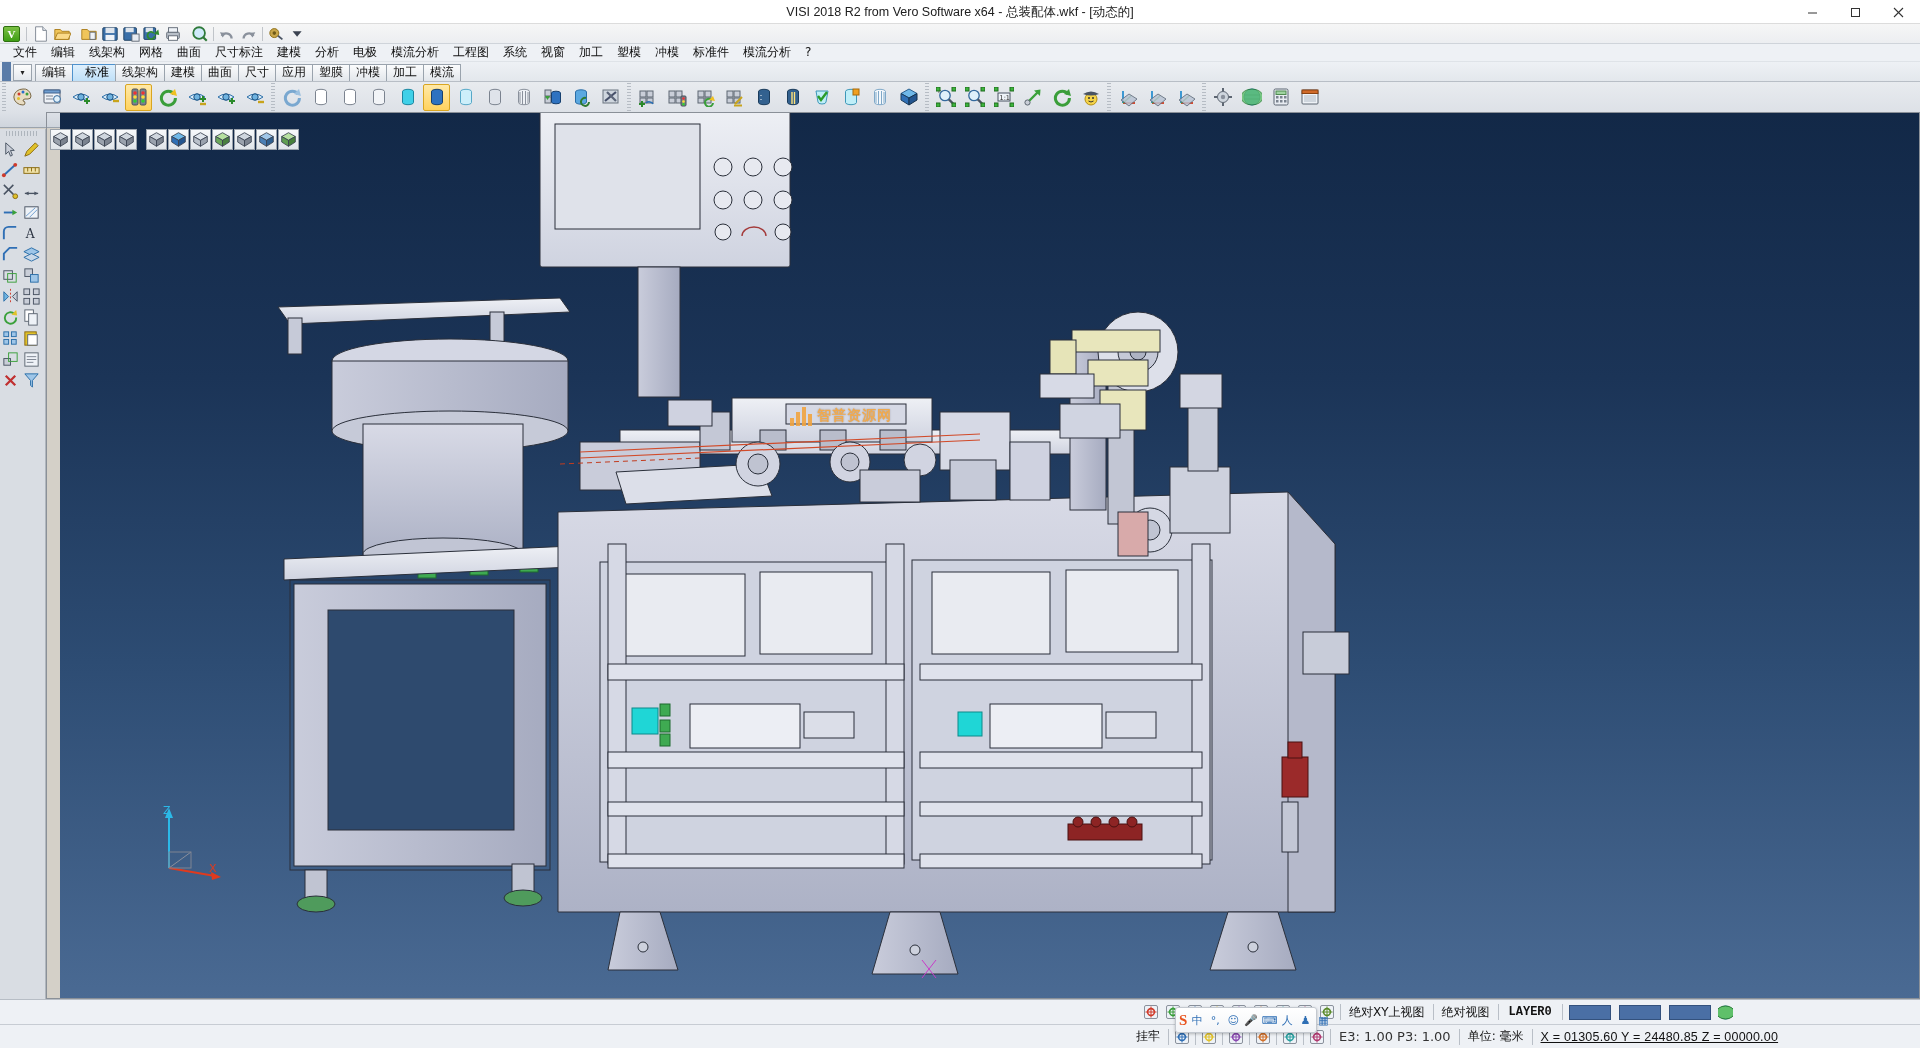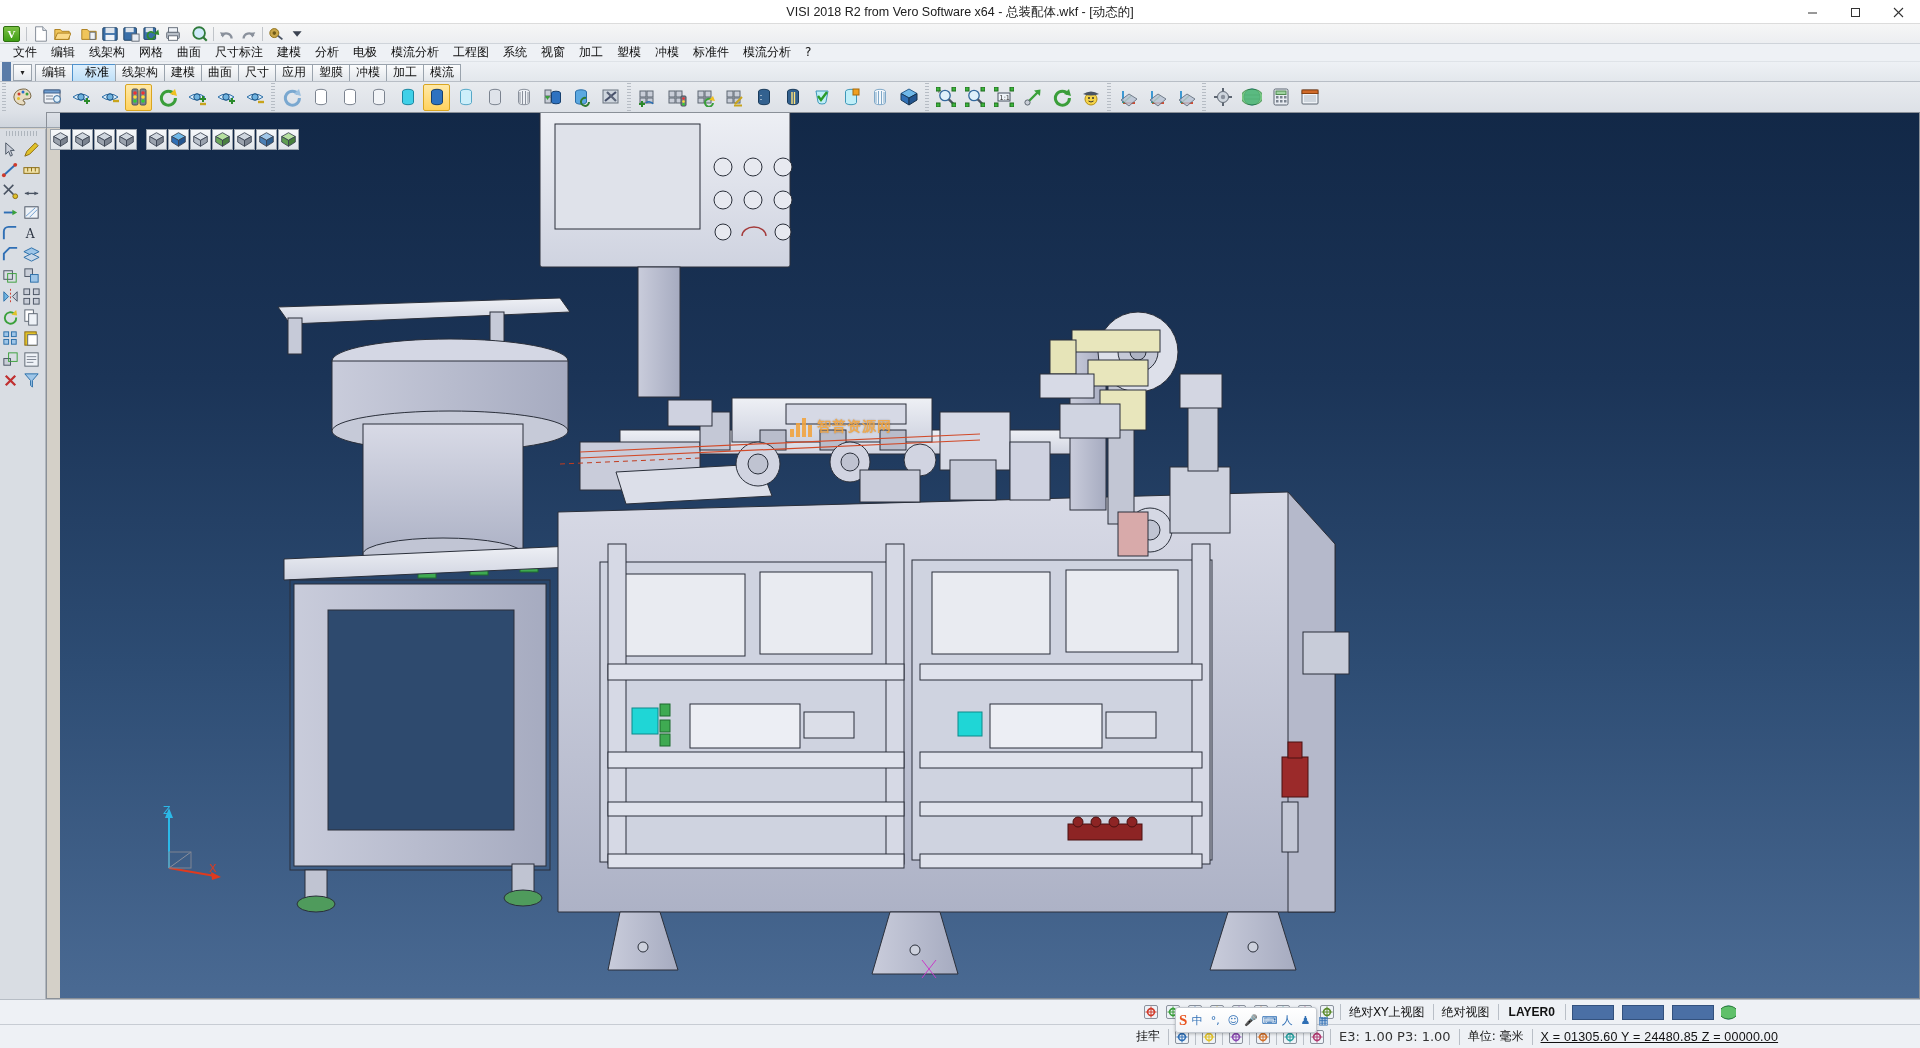--- a/index.html
+++ b/index.html
@@ -161,21 +161,21 @@
   }
   .canvasframe {
     position: absolute; left: 46px; top: 112px; width: 1874px; height: 887px;
     border: 1px solid #8a9098; pointer-events: none;
   }
 
   
   #model { position: absolute; left: 0; top: 0; width: 1860px; height: 887px; }
 
   .wm {
-    position: absolute; left: 730px; top: 305px;
+    position: absolute; left: 730px; top: 294px;
     display: flex; align-items: center; opacity: .88;
   }
   .wm .bars { display: flex; align-items: flex-end; height: 20px; margin-right: 3px; }
   .wm .bars i { display: block; width: 4px; background: #f2a33c; margin-right: 2px; }
   .wm .txt { color: #f2a33c; font-size: 14px; font-weight: bold; letter-spacing: 1px;
              font-family: "DejaVu Sans", sans-serif; text-shadow: 0 0 2px rgba(0,0,0,.3); }
 
   
   .triad { position: absolute; left: 95px; top: 690px; width: 70px; height: 80px; }
 
@@ -197,21 +197,21 @@
   }
   .ssep { width: 1px; height: 16px; background: #b9bfc7; margin: 0 2px; }
   .sicon {
     width: 20px; height: 20px; margin: 0 1px;
     display: flex; align-items: center; justify-content: center; position: relative;
   }
   .sblock { width: 42px; height: 15px; background: #4a6fa5; margin: 0 4px; border: 1px solid #33517d; }
   .layerbox {
     height: 18px; padding: 0 8px; display: flex; align-items: center;
     font-size: 12px; font-weight: bold; color: #111;
-    font-family: Liberation Sans, sans-serif;
+    font-family: Liberation Mono, monospace;
   }
 
   
   .imebar {
     position: absolute; left: 1175px; top: 1007px; width: 142px; height: 26px;
     background: linear-gradient(to bottom,#ffffff,#f2f4f7);
     border: 1px solid #c3c8cf; border-radius: 3px;
     display: flex; align-items: center; padding: 0 2px; z-index: 40;
     box-shadow: 0 1px 3px rgba(0,0,0,.25);
   }

